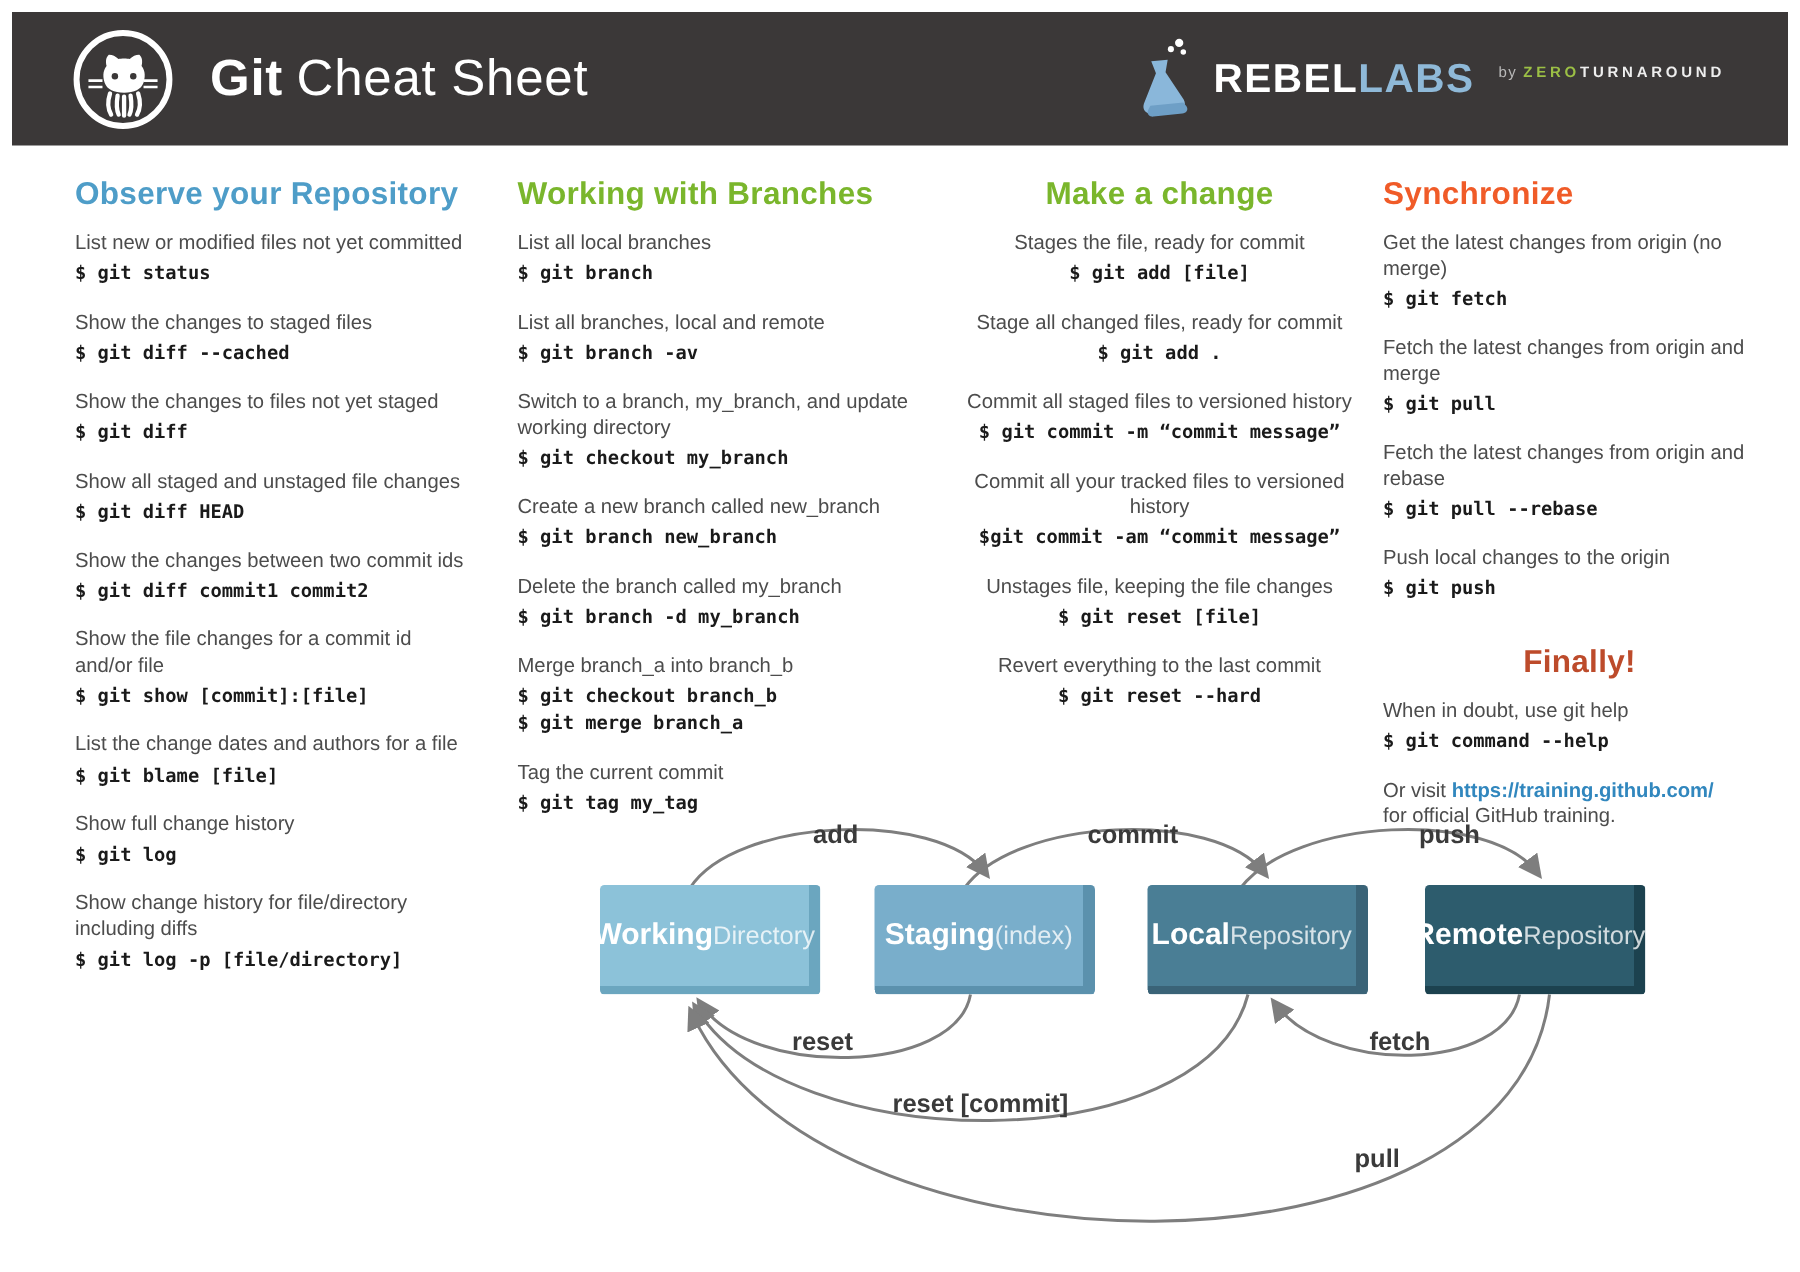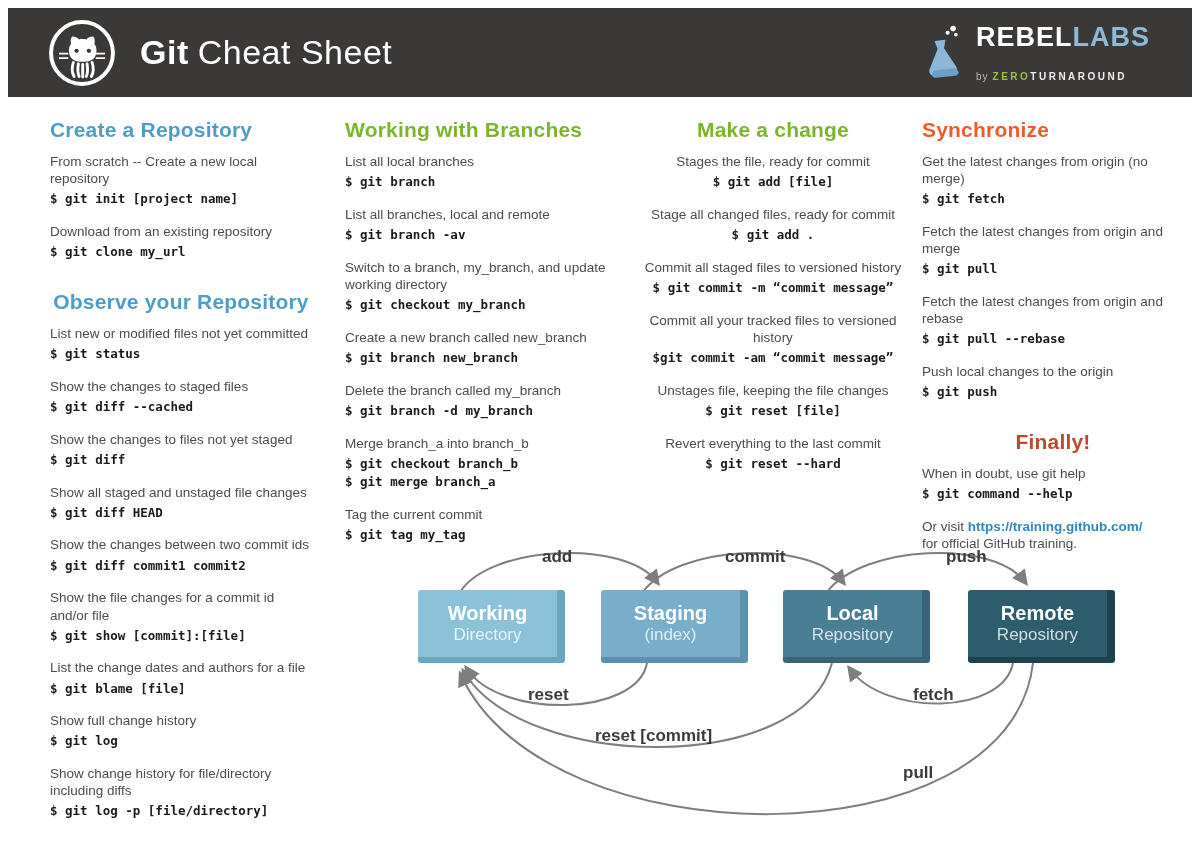--- a/index.html
+++ b/index.html
@@ -12,21 +12,21 @@
     position:absolute;left:8px;top:8px;right:8px;height:89px;
     background:var(--c-header,#3b3838);
     display:flex;align-items:center;
   }
   .octo-wrap{margin-left:38px;width:72px;height:72px;flex:0 0 auto;}
   .page-title{margin-left:22px;font-size:34px;color:#fff;letter-spacing:.5px;white-space:nowrap;}
   .page-title .t-bold{font-weight:bold;}
   .page-title .t-light{font-weight:300;margin-left:9px;}
   .brand{margin-left:auto;margin-right:42px;display:flex;align-items:center;}
   .flask-wrap{width:46px;height:58px;margin-right:10px;}
-  .brand-text{display:flex;flex-direction:column;line-height:1;gap:16px;}
+  .brand-text{display:flex;flex-direction:row;line-height:1;gap:16px;}
   .brand-main{font-size:27px;font-weight:bold;letter-spacing:1px;}
   .brand-main .b-rebel{color:#fff;}
   .brand-main .b-labs{color:#8fb9d8;}
   .brand-sub{font-size:10px;letter-spacing:2.5px;margin-top:5px;font-weight:bold;}
   .brand-sub .b-by{color:#b9b9b9;font-weight:normal;letter-spacing:1px;margin-right:4px;}
   .brand-sub .b-zero{color:#9bbf45;}
   .brand-sub .b-turn{color:#eeeeee;}
   
   .column{position:absolute;top:118px;}
   #col-0{left:50px;width:262px;}
@@ -43,23 +43,22 @@
   .item{margin-bottom:14px;}
   .desc{font-size:13.5px;color:#4c4c4c;line-height:1.27;margin-bottom:3px;}
   .code{font-family:"DejaVu Sans Mono",monospace;font-size:12.5px;font-weight:bold;
         color:#1a1a1a;line-height:1.5;white-space:nowrap;}
   a.train-link{color:var(--c-link,#3187be);font-weight:bold;text-decoration:none;}
   
   .diagram{position:absolute;left:385px;top:535px;width:740px;height:312px;}
   .diagram svg.flows{position:absolute;left:0;top:0;}
   .dbox{
     position:absolute;top:55px;width:147px;height:73px;box-sizing:border-box;
-    border-radius:3px;display:flex;flex-direction:column;align-items:center;justify-content:center;
+    border-radius:3px;display:flex;align-items:center;justify-content:center;
     text-align:center;
-    margin-left:18px;
   }
   .dbox .b-title{font-size:20px;font-weight:bold;color:#fff;line-height:1.15;}
   .dbox .b-sub{font-size:17px;color:rgba(255,255,255,.78);line-height:1.15;}
   .dbox-working{left:15px;background:var(--c-box-working,#8cc2d9);
     border-right:8px solid var(--c-box-working-edge,#6ba6bf);
     border-bottom:6px solid var(--c-box-working-edge,#6ba6bf);}
   .dbox-staging{left:198px;background:var(--c-box-staging,#79aecb);
     border-right:8px solid var(--c-box-staging-edge,#5b91ad);
     border-bottom:6px solid var(--c-box-staging-edge,#5b91ad);}
   .dbox-local{left:380px;background:var(--c-box-local,#4a7e95);
@@ -112,33 +111,20 @@
       </div>
       <div class="brand-sub">
         <span class="b-by">by</span><span class="b-zero">ZERO</span><span class="b-turn">TURNAROUND</span>
       </div>
     </div>
   </div>
 </div>
 
 <div class="column" id="col-0">
     <div class="section">
-      <h2 class="sec-title theme-blue">Create a Repository</h2>
-      <div class="items">
-        <div class="item">
-          <div class="desc">From scratch -- Create a new local repository</div>
-          <div class="code">$ git init [project name]</div>
-        </div>
-        <div class="item">
-          <div class="desc">Download from an existing repository</div>
-          <div class="code">$ git clone my_url</div>
-        </div>
-      </div>
-    </div>
-    <div class="section">
       <h2 class="sec-title theme-blue">Observe your Repository</h2>
       <div class="items">
         <div class="item">
           <div class="desc">List new or modified files not yet committed</div>
           <div class="code">$ git status</div>
         </div>
         <div class="item">
           <div class="desc">Show the changes to staged files</div>
           <div class="code">$ git diff --cached</div>
         </div>

